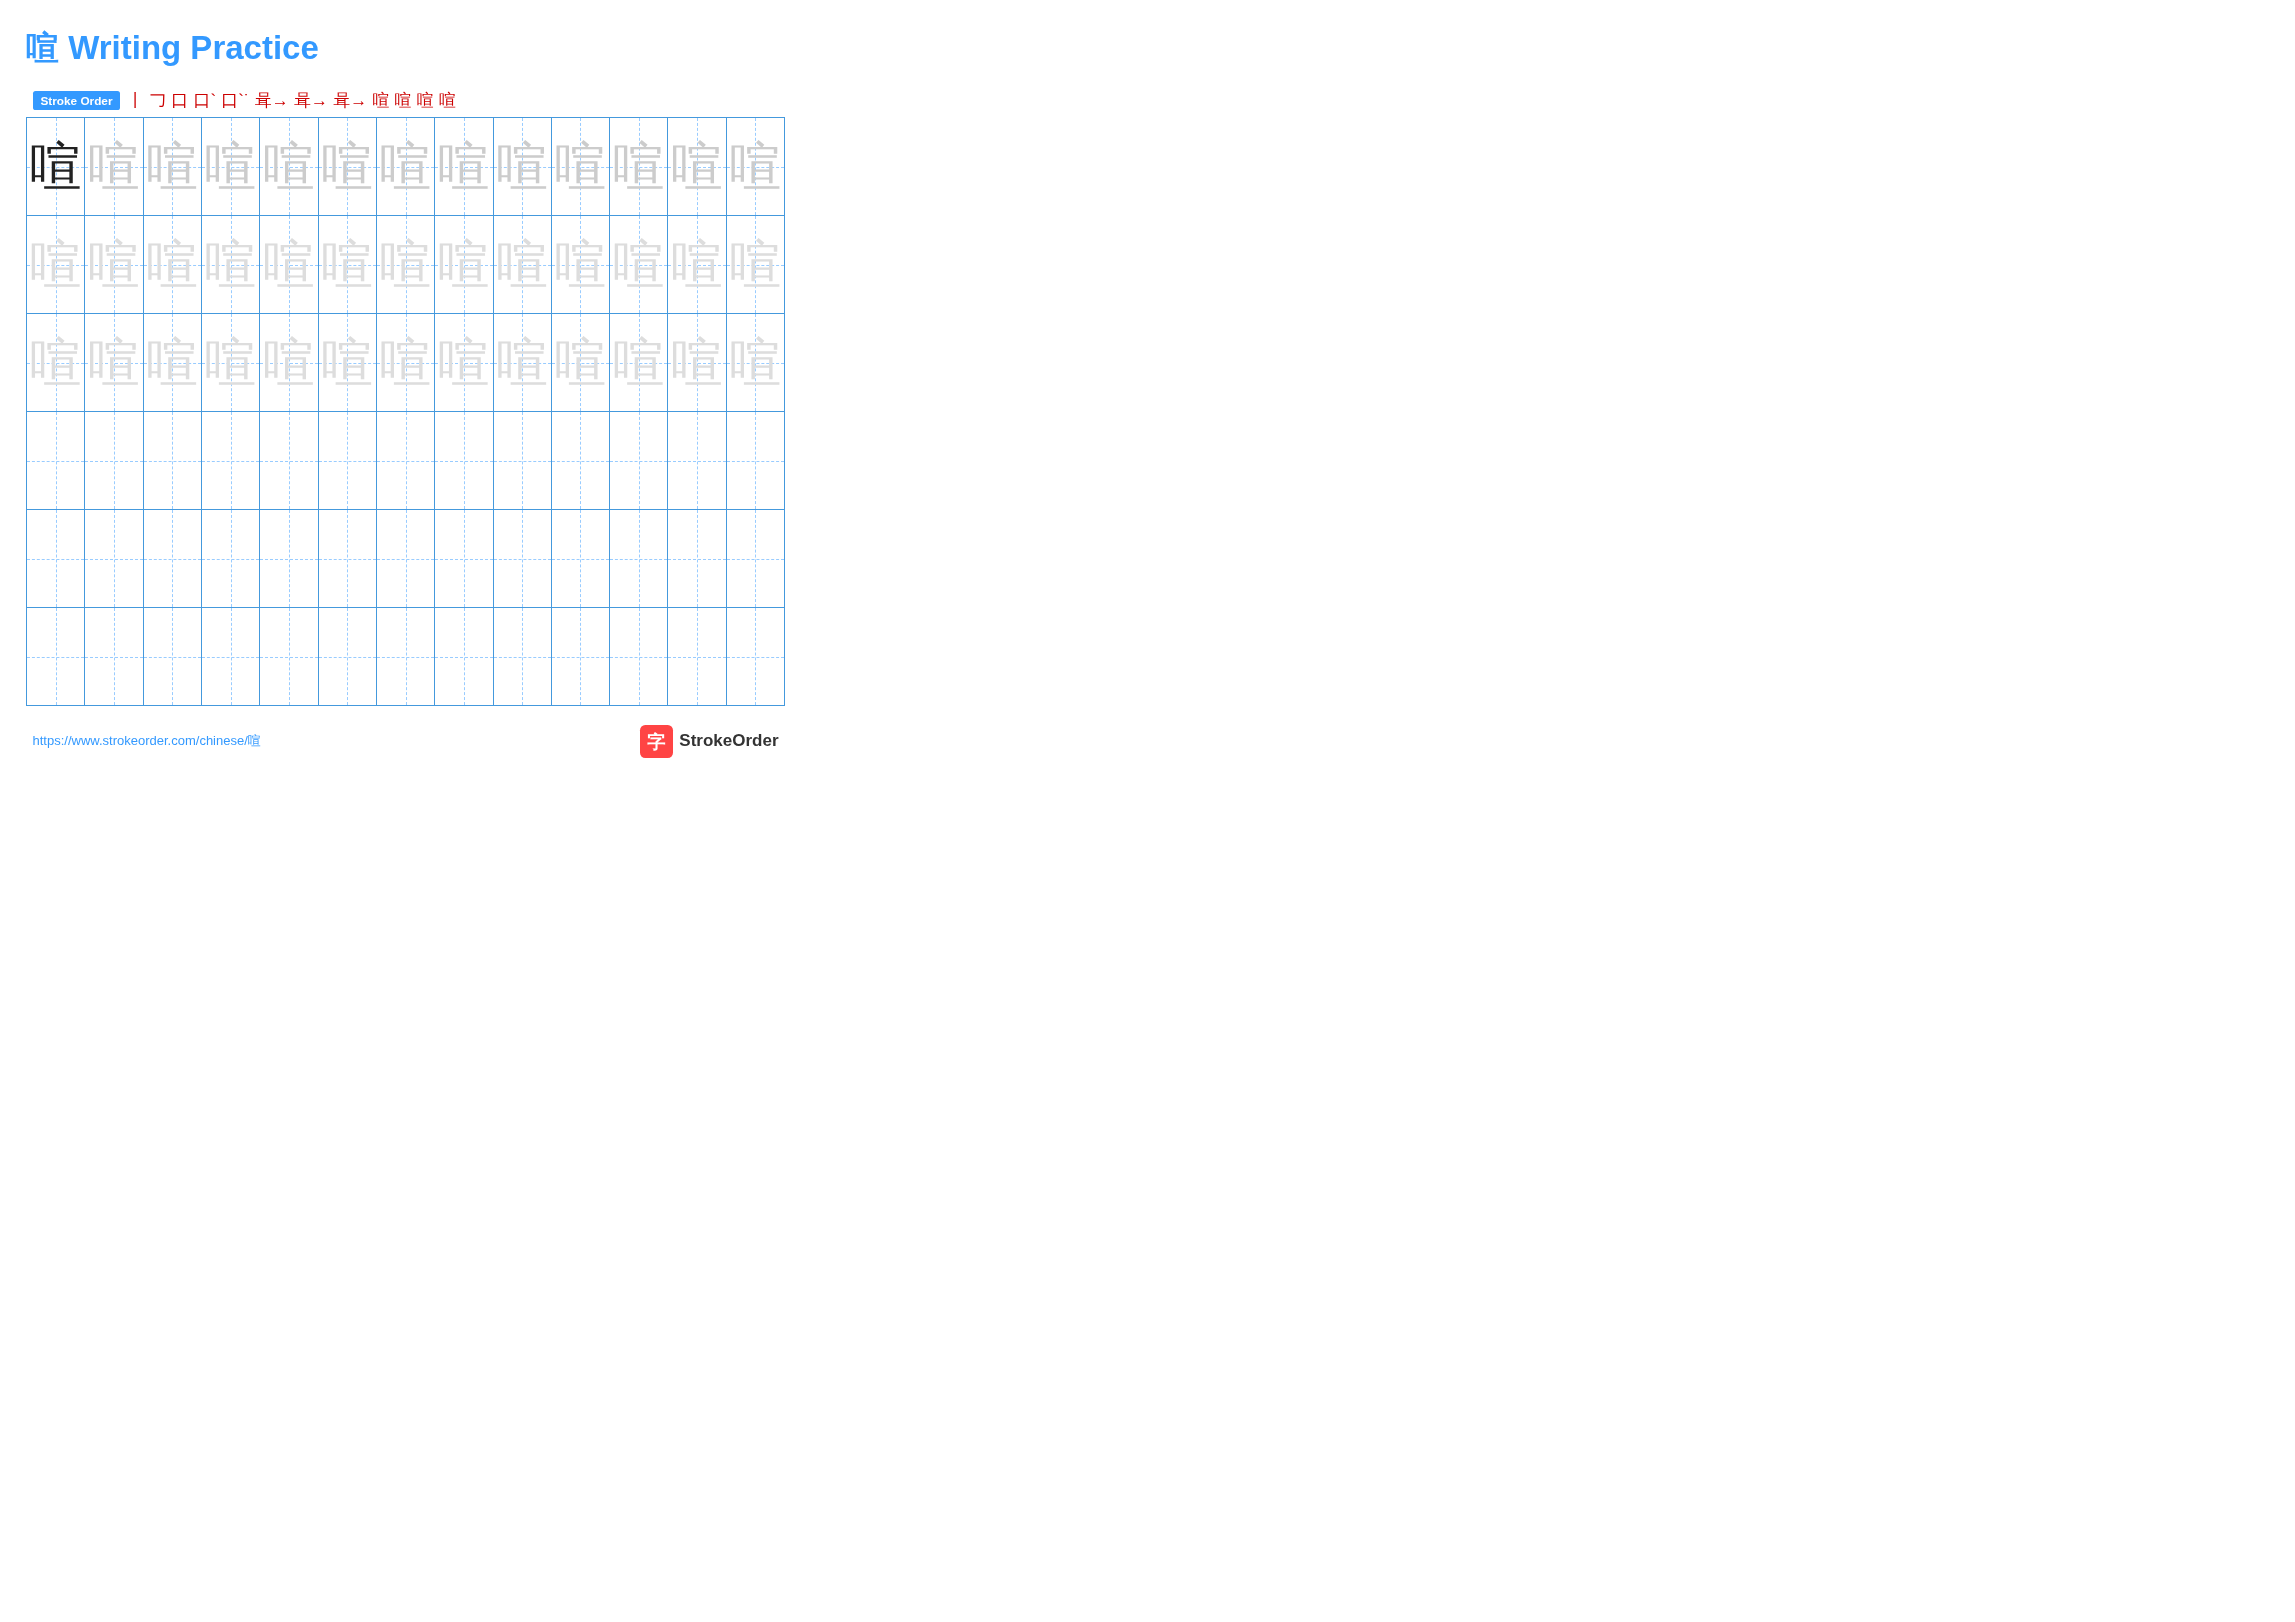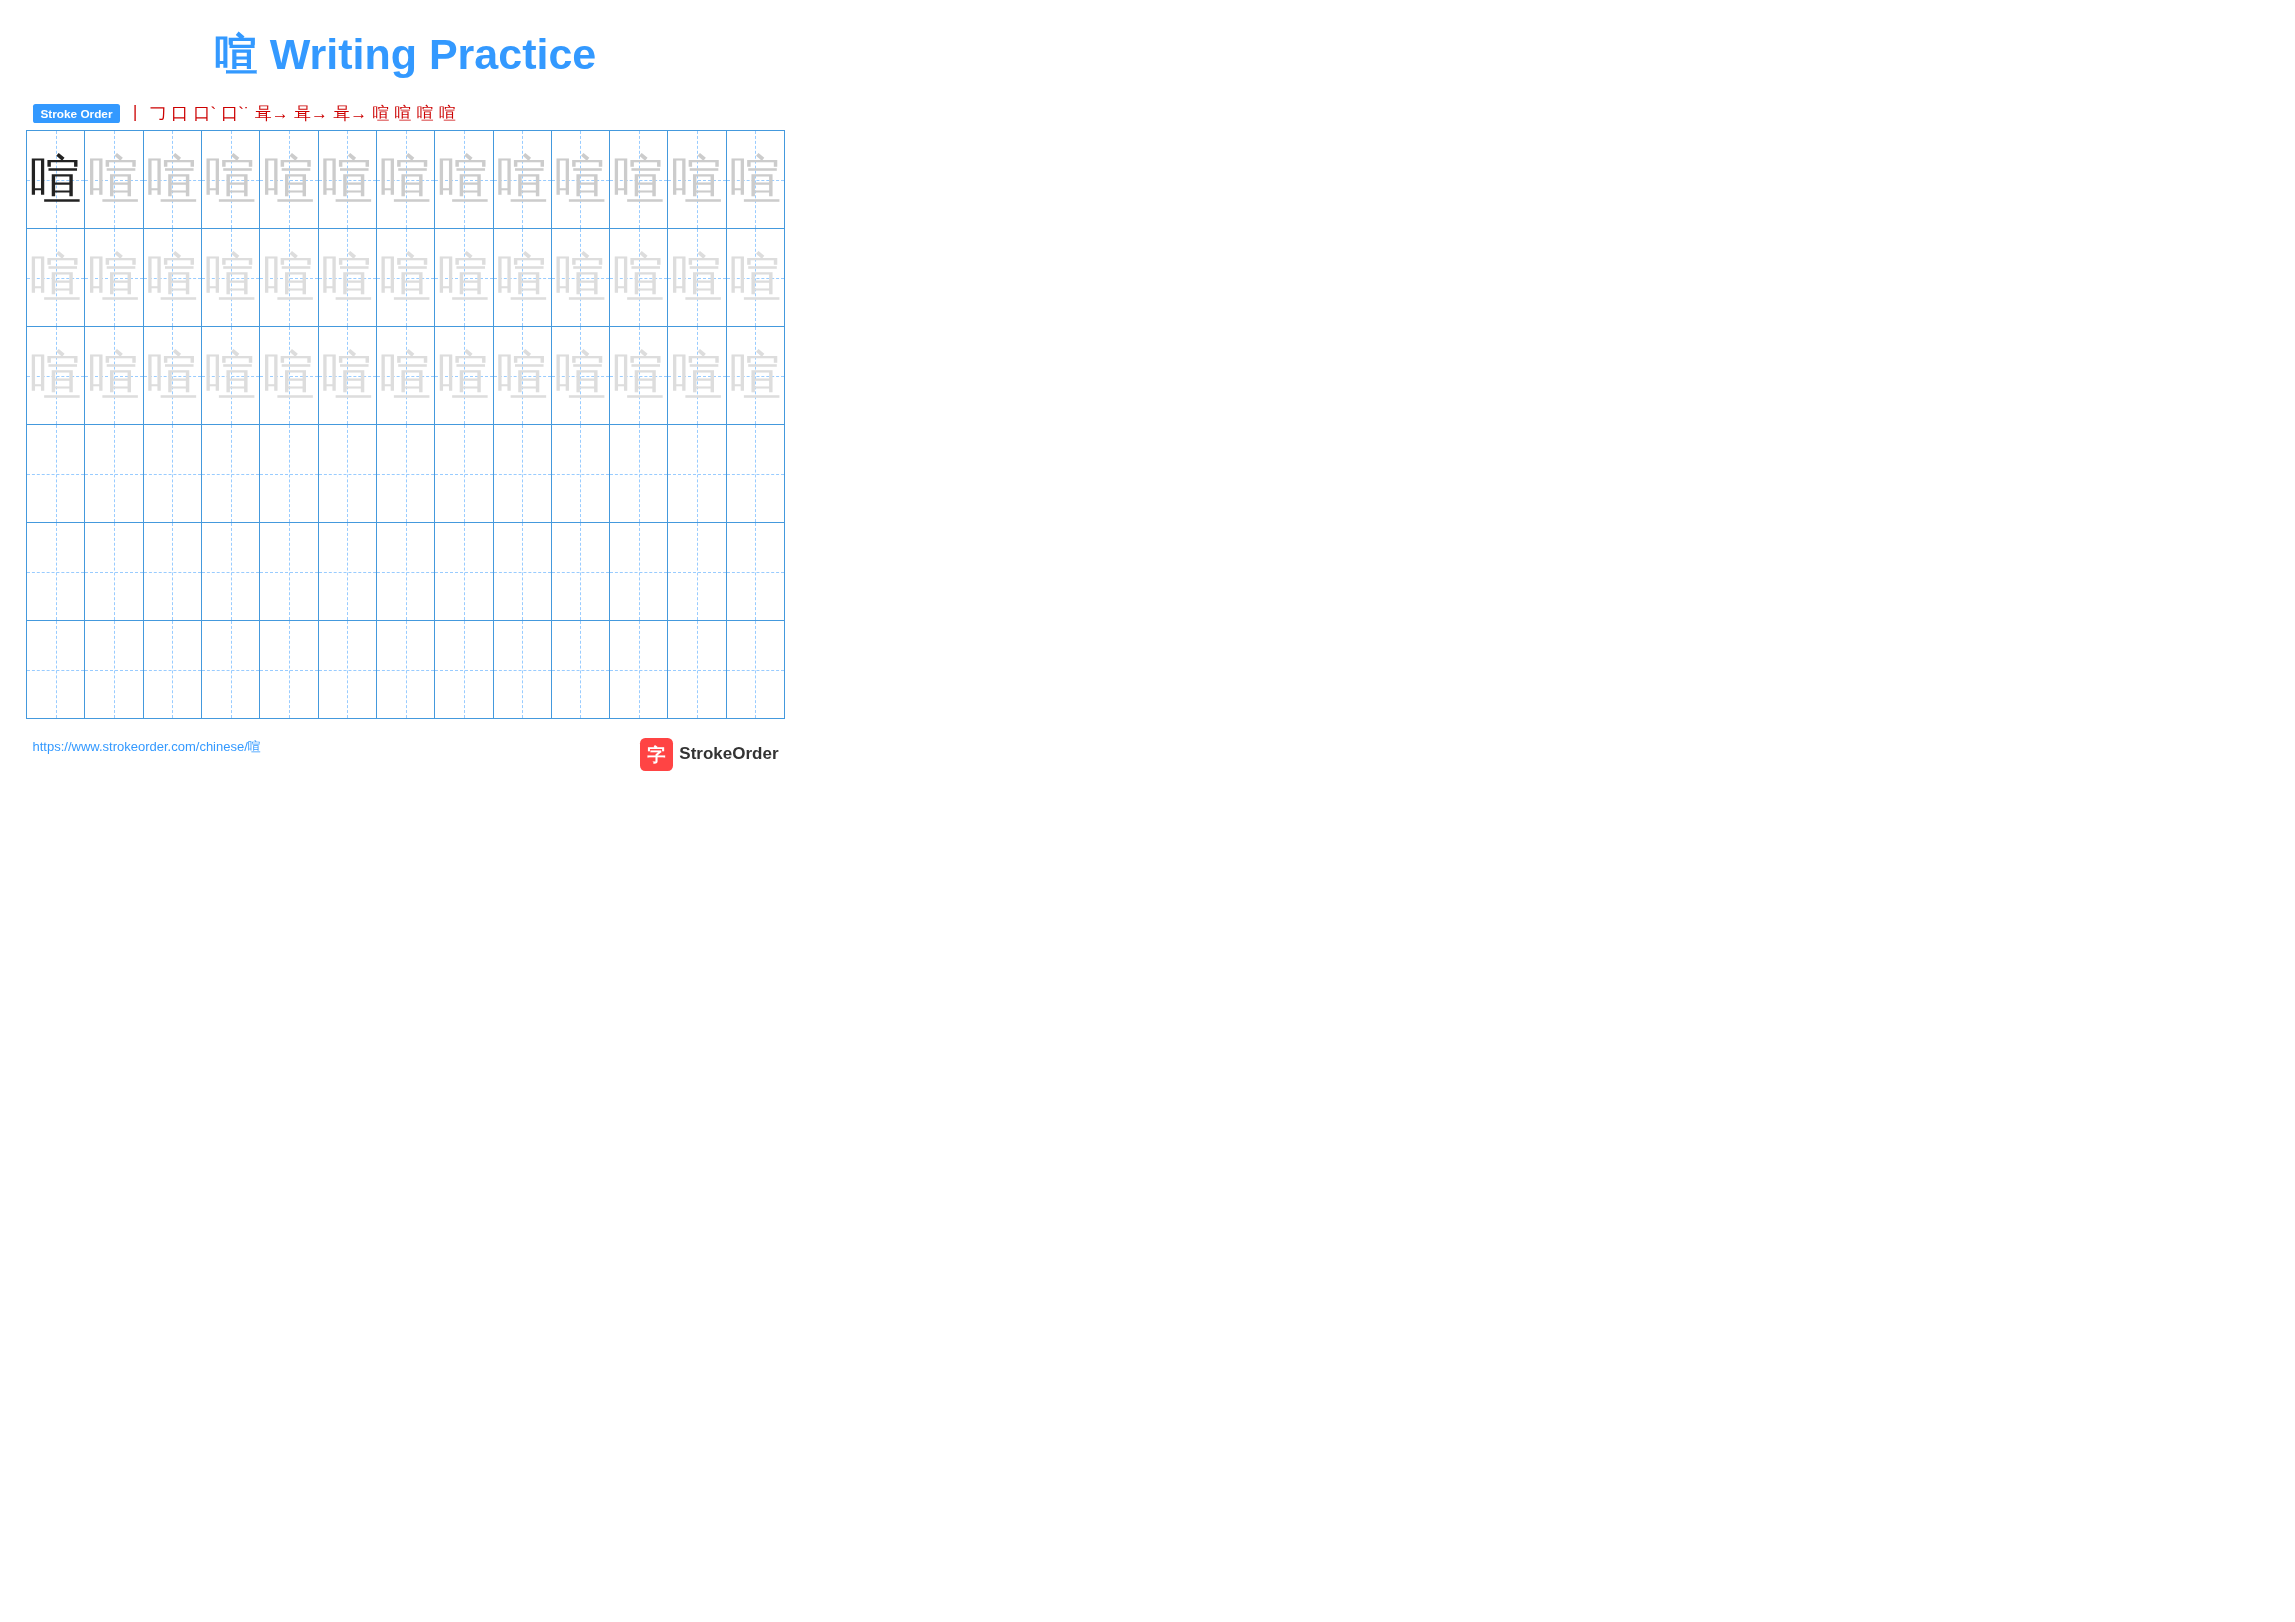--- a/index.html
+++ b/index.html
@@ -8,22 +8,22 @@
       background: #ffffff;
       font-family: 'Arial', sans-serif;
       width: 811px;
       min-height: 573px;
       padding: 19.6px 26px;
       position: relative;
     }
 
     
     .title {
-      text-align: center;
-      font-size: 43px;
+      text-align: left;
+      font-size: 33px;
       font-weight: bold;
       color: #3399ff;
       margin-bottom: 18.3px;
       margin-top: 6.5px;
     }
 
     
     .stroke-order-row {
       display: flex;
       align-items: center;
@@ -131,20 +131,21 @@
     }
 
     
     .empty-row .grid-cell {
       
     }
 
     
     .footer {
       display: flex;
+      align-items: center;
       justify-content: space-between;
       margin-top: 18.3px;
       padding: 0 6.5px;
     }
 
     .footer-url {
       color: #3399ff;
       font-size: 13px;
       text-decoration: none;
     }

